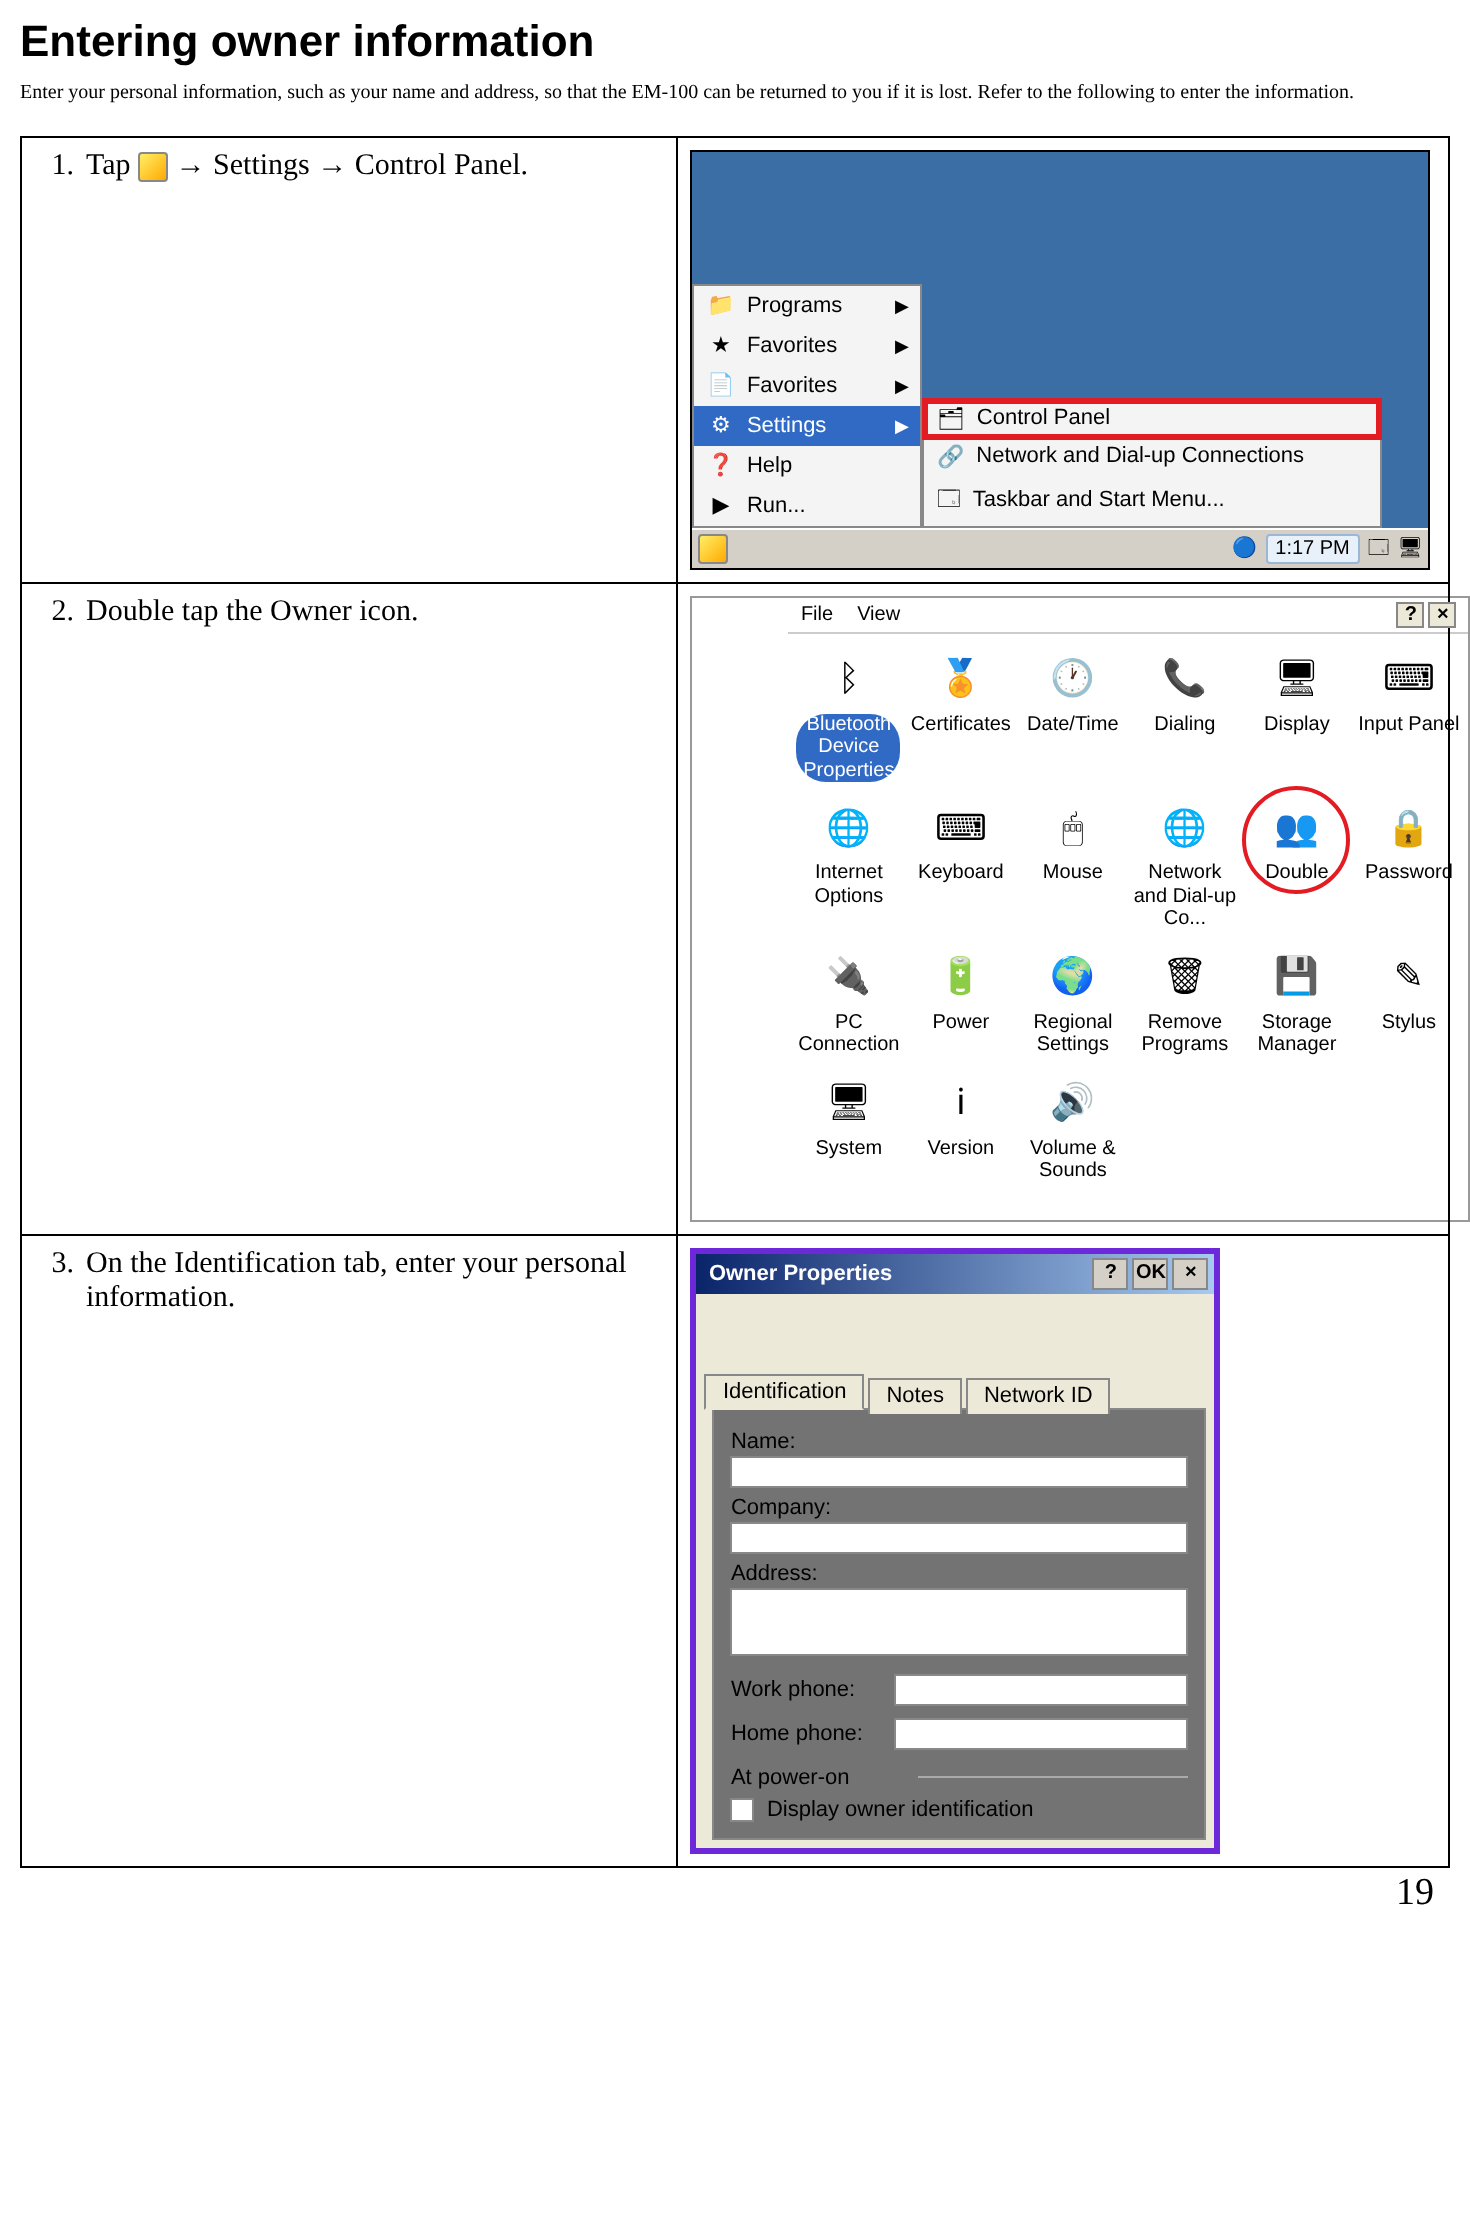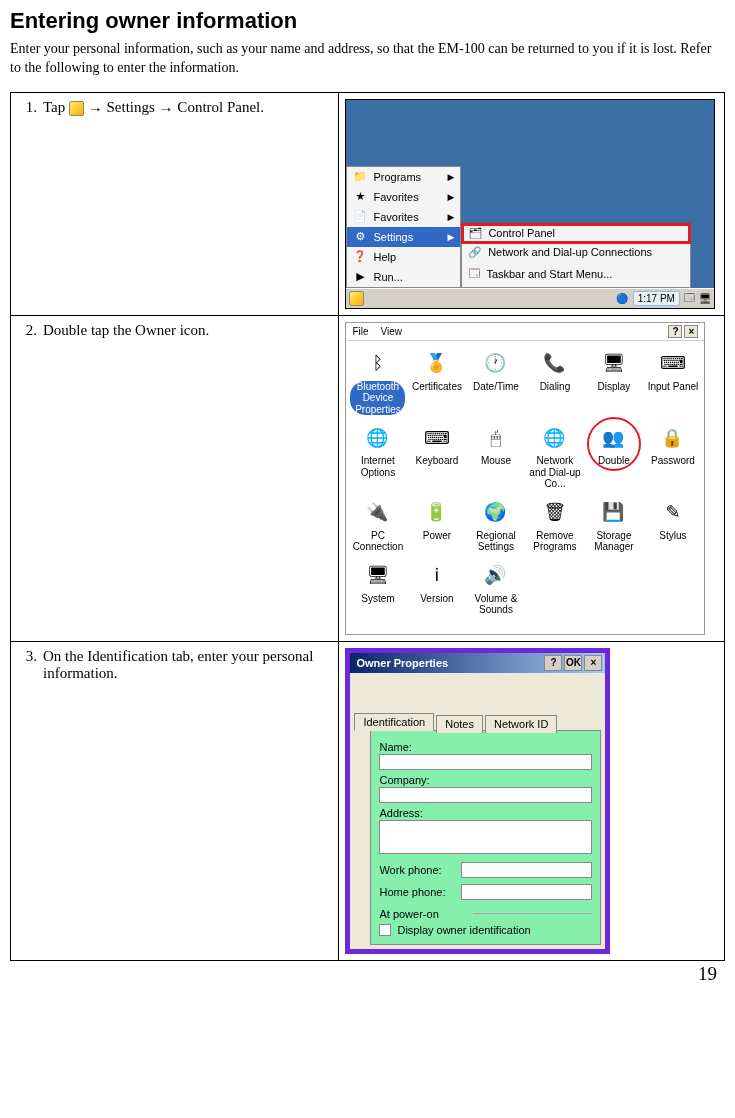--- a/index.html
+++ b/index.html
@@ -11,21 +11,21 @@
   padding: 8px 10px 30px 10px;
   position: relative;
 }
 h1 {
   font-family: Arial, Helvetica, sans-serif;
   font-size: 22px;
   font-weight: bold;
   margin-bottom: 6px;
 }
 p.intro {
-  font-size: 14px;
+  font-size: 10px;
   line-height: 1.35;
   margin-bottom: 14px;
 }
 table.main {
   width: 100%;
   border-collapse: collapse;
   table-layout: fixed;
 }
 table.main td {
   border: 1px solid #000;
@@ -129,25 +129,26 @@
 }
 .ss1 .tray .box {
   background: #e8f0fa;
   border: 1px solid #9cb6d6;
   padding: 1px 4px;
   border-radius: 2px;
 }
 
 
 .ss2 {
-  width: 360px;
+  width: 390px;
   border: 1px solid #999;
   font-family: Tahoma, Arial, sans-serif;
   font-size: 10px;
   background: #fff;
+  padding-left: 48px;
 }
 .ss2 .bar {
   display: flex; align-items: center;
   padding: 2px 6px;
   border-bottom: 1px solid #ccc;
 }
 .ss2 .bar .m { margin-right: 12px; }
 .ss2 .bar .rb {
   margin-left: auto;
   display: flex; gap: 2px;
@@ -199,21 +200,21 @@
   top: -6px; left: 50%;
   transform: translateX(-50%);
   pointer-events: none;
 }
 
 
 .ss3 {
   width: 265px;
   font-family: Tahoma, Arial, sans-serif;
   font-size: 11px;
-  border: 5px solid #6d28d9;
+  border: 3px solid #6d28d9;
   background: #ece9d8;
 }
 .ss3 .title {
   display: flex;
   align-items: center;
   background: linear-gradient(to right, #0a246a, #a6caf0);
   color: #fff;
   font-weight: bold;
   padding: 2px 3px 2px 6px;
 }
@@ -247,23 +248,23 @@
 .ss3 .tabs .tab.active {
   background: #ece9d8;
   z-index: 2;
   border-bottom: 1px solid #ece9d8;
 }
 .ss3 .tabs .tab:not(.active) {
   top: 2px;
 }
 .ss3 .pane {
   border: 1px solid #888;
-  margin: 0 4px 4px 20px;
+  margin: 0 4px 4px 8px;
   padding: 6px 8px 8px 8px;
-  background: #86efac;
+  background: #737373;
 }
 .ss3 .pane .lbl {
   display: block;
   margin-top: 4px;
   margin-bottom: 1px;
 }
 .ss3 .pane input[type=text],
 .ss3 .pane textarea {
   width: 100%;
   font-family: inherit;

